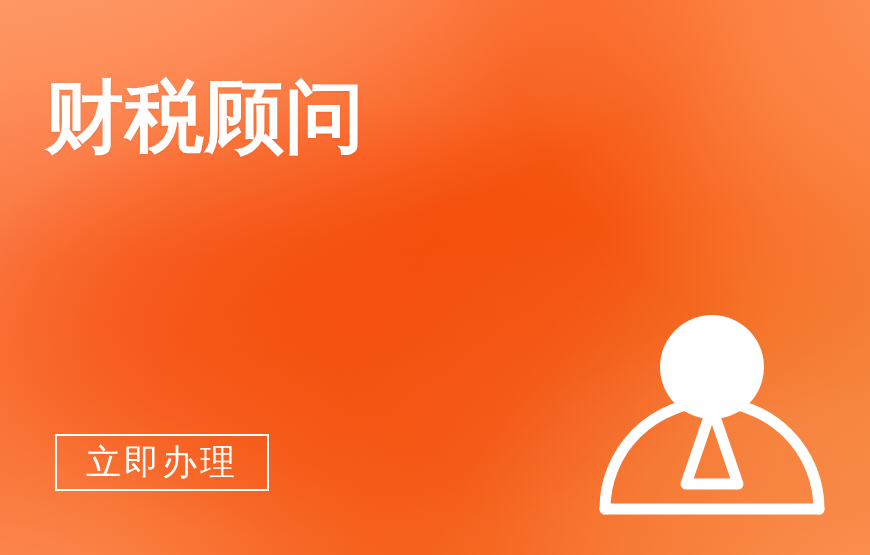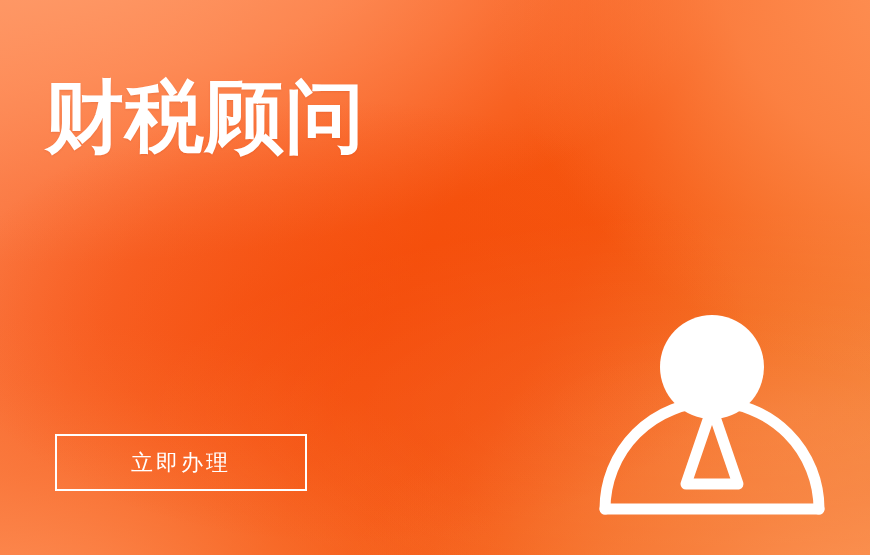--- a/index.html
+++ b/index.html
@@ -128,27 +128,27 @@
     font-weight: normal;
     letter-spacing: 0.5px;
     white-space: nowrap;
     text-shadow: 0 1px 2px rgba(180, 50, 0, 0.14);
   }
 
   .cta {
     position: absolute;
     left: 55px;
     top: 434px;
-    width: 252px;
+    width: 214px;
     height: 57px;
     border: 2px solid #ffffff;
     background: transparent;
     color: #ffffff;
     font-family: inherit;
-    font-size: 22px;
+    font-size: 35px;
     letter-spacing: 3px;
     line-height: 53px;
     text-align: center;
     padding: 0;
     cursor: pointer;
     white-space: nowrap;
   }
 
   .person-icon {
     position: absolute;

